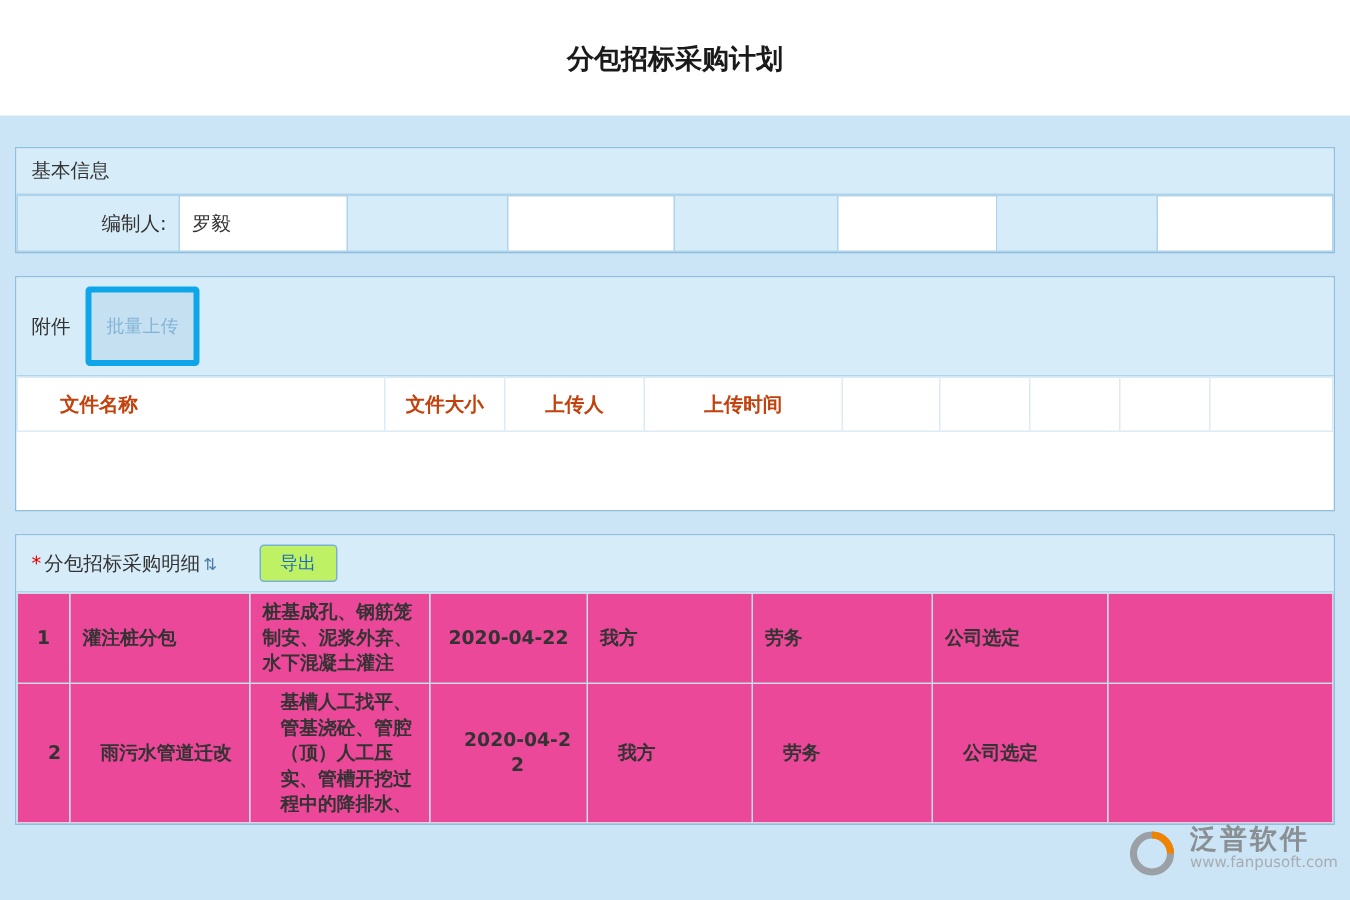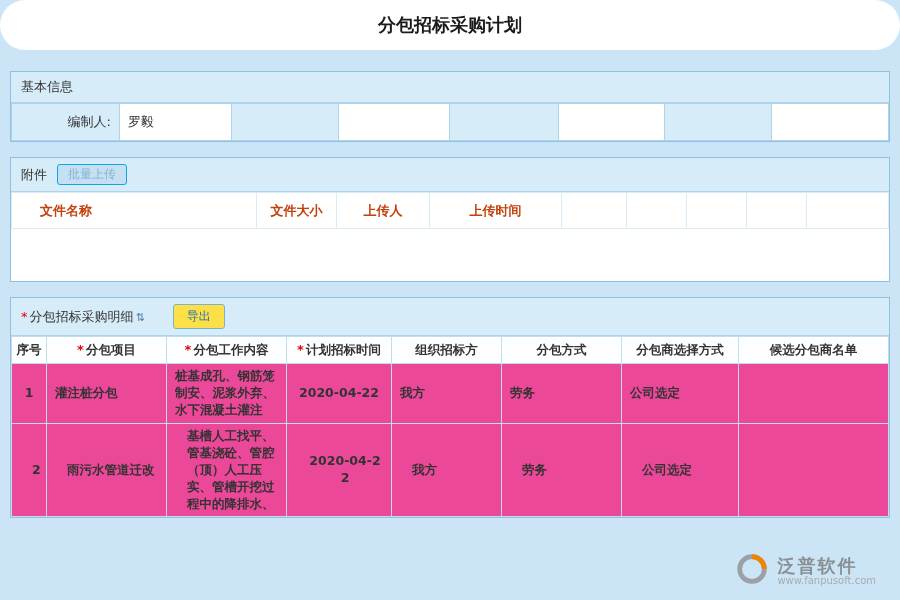--- a/index.html
+++ b/index.html
@@ -9,22 +9,22 @@
     background: #fff;
   }
   .page {
     width: 900px; height: 600px;
     background: #cbe5f6;
     position: relative;
     overflow: hidden;
   }
   .title-bar {
     background: #fff;
-    height: 50px;
-    display: flex; align-items: center; justify-content: center; border-radius: 29px;
+    height: 77px;
+    display: flex; align-items: center; justify-content: center;
   }
   .title-bar h1 { font-size: 18px; font-weight: bold; color: #1a1a1a; }
 
   .content { padding: 6px 10px 0 10px; }
 
   .panel {
     border: 1px solid #8fc0de;
     background: #fff;
     margin-bottom: 14px;
     margin-top: 15px;
@@ -53,43 +53,43 @@
   }
   .form-table .lbl { background: #d7ecf9; text-align: right; white-space: nowrap; }
   .form-table .val { background: #fff; text-align: left; }
   .req { color: #e60000; margin-right: 2px; font-size: 13px; }
   a.link { color: #1569b3; text-decoration: underline; font-size: 13px; cursor: pointer; }
 
   
   .btn-upload {
     background: #c4e0f1;
     color: #83b3d6;
-    border: 1px solid #0ea5e9;
+    border: 4px solid #0ea5e9;
     border-radius: 3px;
-    padding: 1px 10px;
+    padding: 14px 10px;
     font-size: 12px;
     cursor: pointer;
   }
   .att-table th {
     border: 1px solid #dcecf6;
     height: 36px;
     background: #fff;
     font-size: 13px;
     font-weight: bold;
     color: #c2410c;
     text-align: center;
   }
   .att-table th.first { text-align: left; padding-left: 28px; }
   .att-empty-body { height: 52px; background: #fff; }
 
   
   .det-header-title { font-size: 13px; color: #333; }
   .sort-icon { font-size: 11px; color: #4d7ea8; margin-left: 2px; }
   .btn-export {
-    background: #fde047;
+    background: #bef264;
     color: #1e6bb8;
     border: 1px solid #7ab0d4;
     border-radius: 3px;
     padding: 3px 13px;
     font-size: 12px;
     cursor: pointer;
     margin-left: 18px;
   }
   .det-table th {
     border: 1px solid #c7dcea;
@@ -112,24 +112,23 @@
     font-weight: bold;
   }
   .det-table tr.r1 td { height: 60px; }
   .det-table tr.r2 td { height: 84px; padding-left: 20px; }
   .ta-c { text-align: center; }
   .ta-l { text-align: left; }
 
   
   .footer-logo {
     position: absolute;
-    right: 24px;
+    right: 8px;
     bottom: 8px;
     display: flex;
-    align-items: center;
     gap: 6px;
   }
   .footer-logo .texts { display: flex; flex-direction: column; line-height: 1.1; }
   .brand-name { font-size: 18px; font-weight: bold; color: #8a8f94; letter-spacing: 2px; }
   .brand-url { font-size: 10px; color: #a7acb1; }
 </style>
 </head>
 <body>
 
 <div class="page">
@@ -216,30 +215,20 @@
           <col style="width:35px">
             <col style="width:120px">
             <col style="width:120px">
             <col style="width:105px">
           <col style="width:110px">
             <col style="width:120px">
             <col style="width:117px">
             <col>
         </colgroup>
         <tbody>
-            <tr>
-          <th>序号</th>
-          <th><span class="req">*</span><span>分包项目</span></th>
-          <th><span class="req">*</span><span>分包工作内容</span></th>
-          <th><span class="req">*</span><span>计划招标时间</span></th>
-          <th>组织招标方</th>
-          <th>分包方式</th>
-          <th>分包商选择方式</th>
-          <th>候选分包商名单</th>
-        </tr>
         <tr class="r1">
           <td class="ta-c">1</td>
           <td class="ta-l">灌注桩分包</td>
           <td class="ta-l">桩基成孔、钢筋笼制安、泥浆外弃、水下混凝土灌注</td>
           <td class="ta-c">2020-04-22</td>
           <td class="ta-l">我方</td>
           <td class="ta-l">劳务</td>
           <td class="ta-l">公司选定</td>
           <td class="ta-l"></td>
         </tr>

